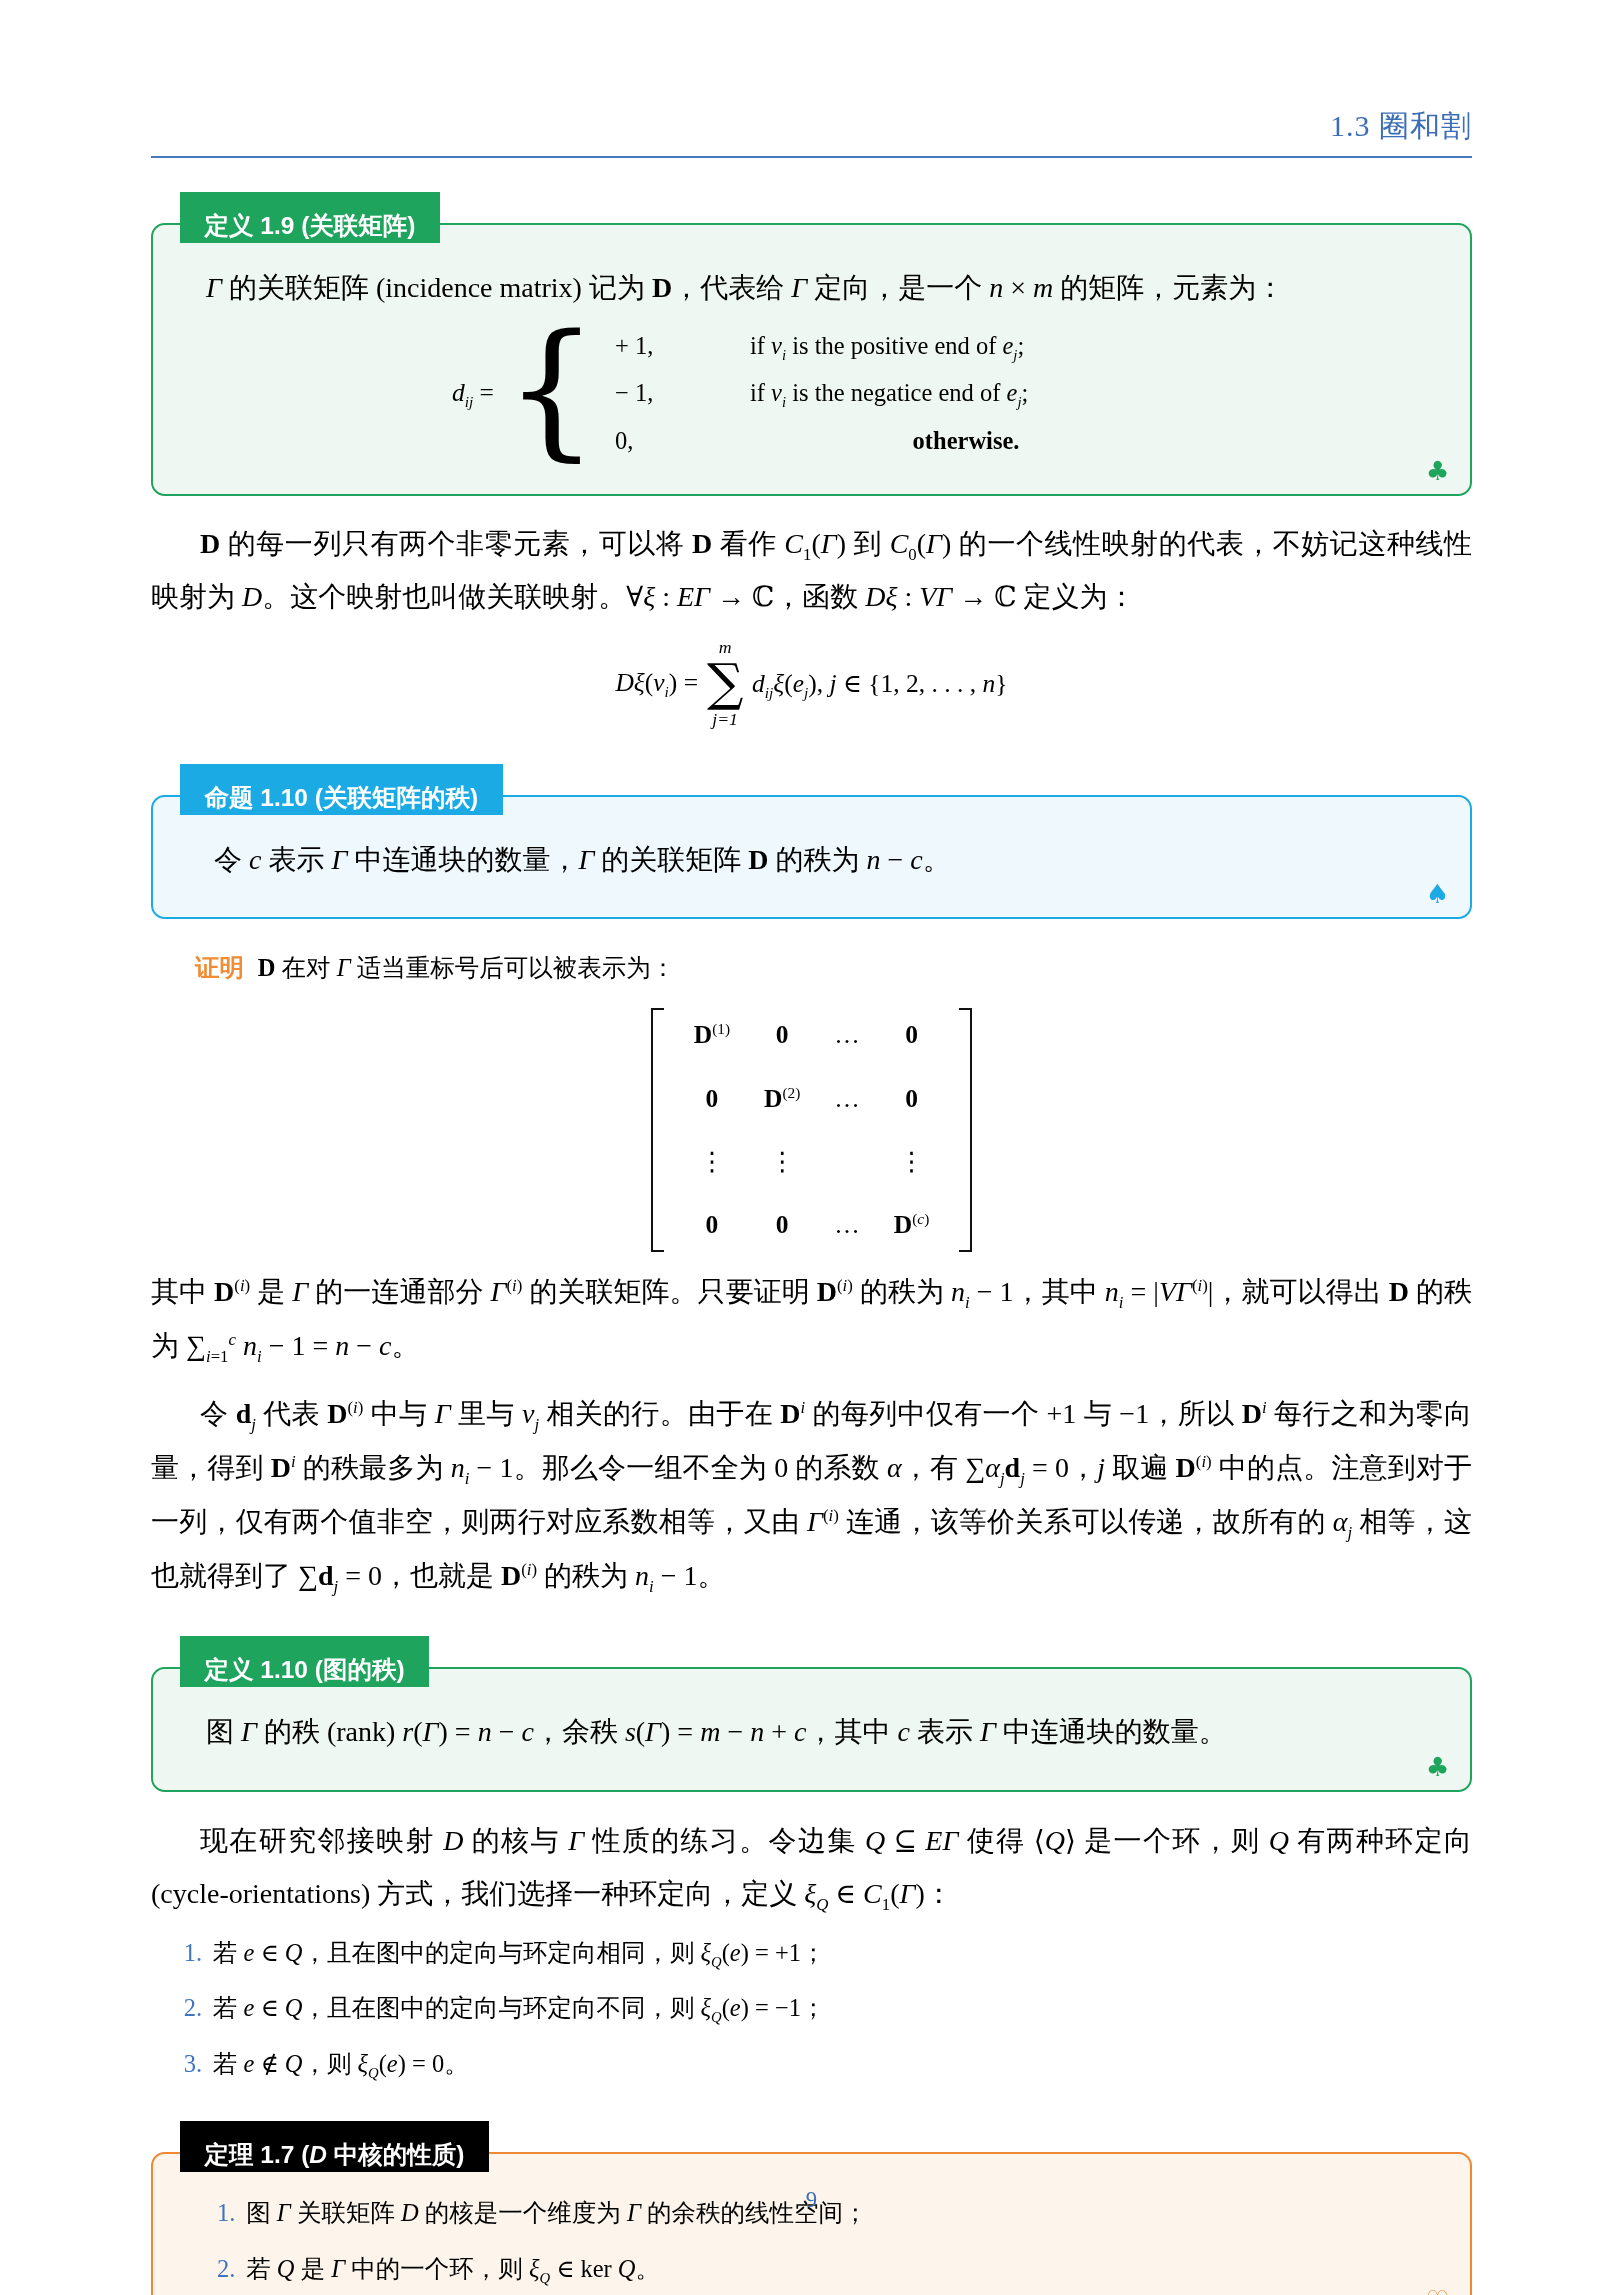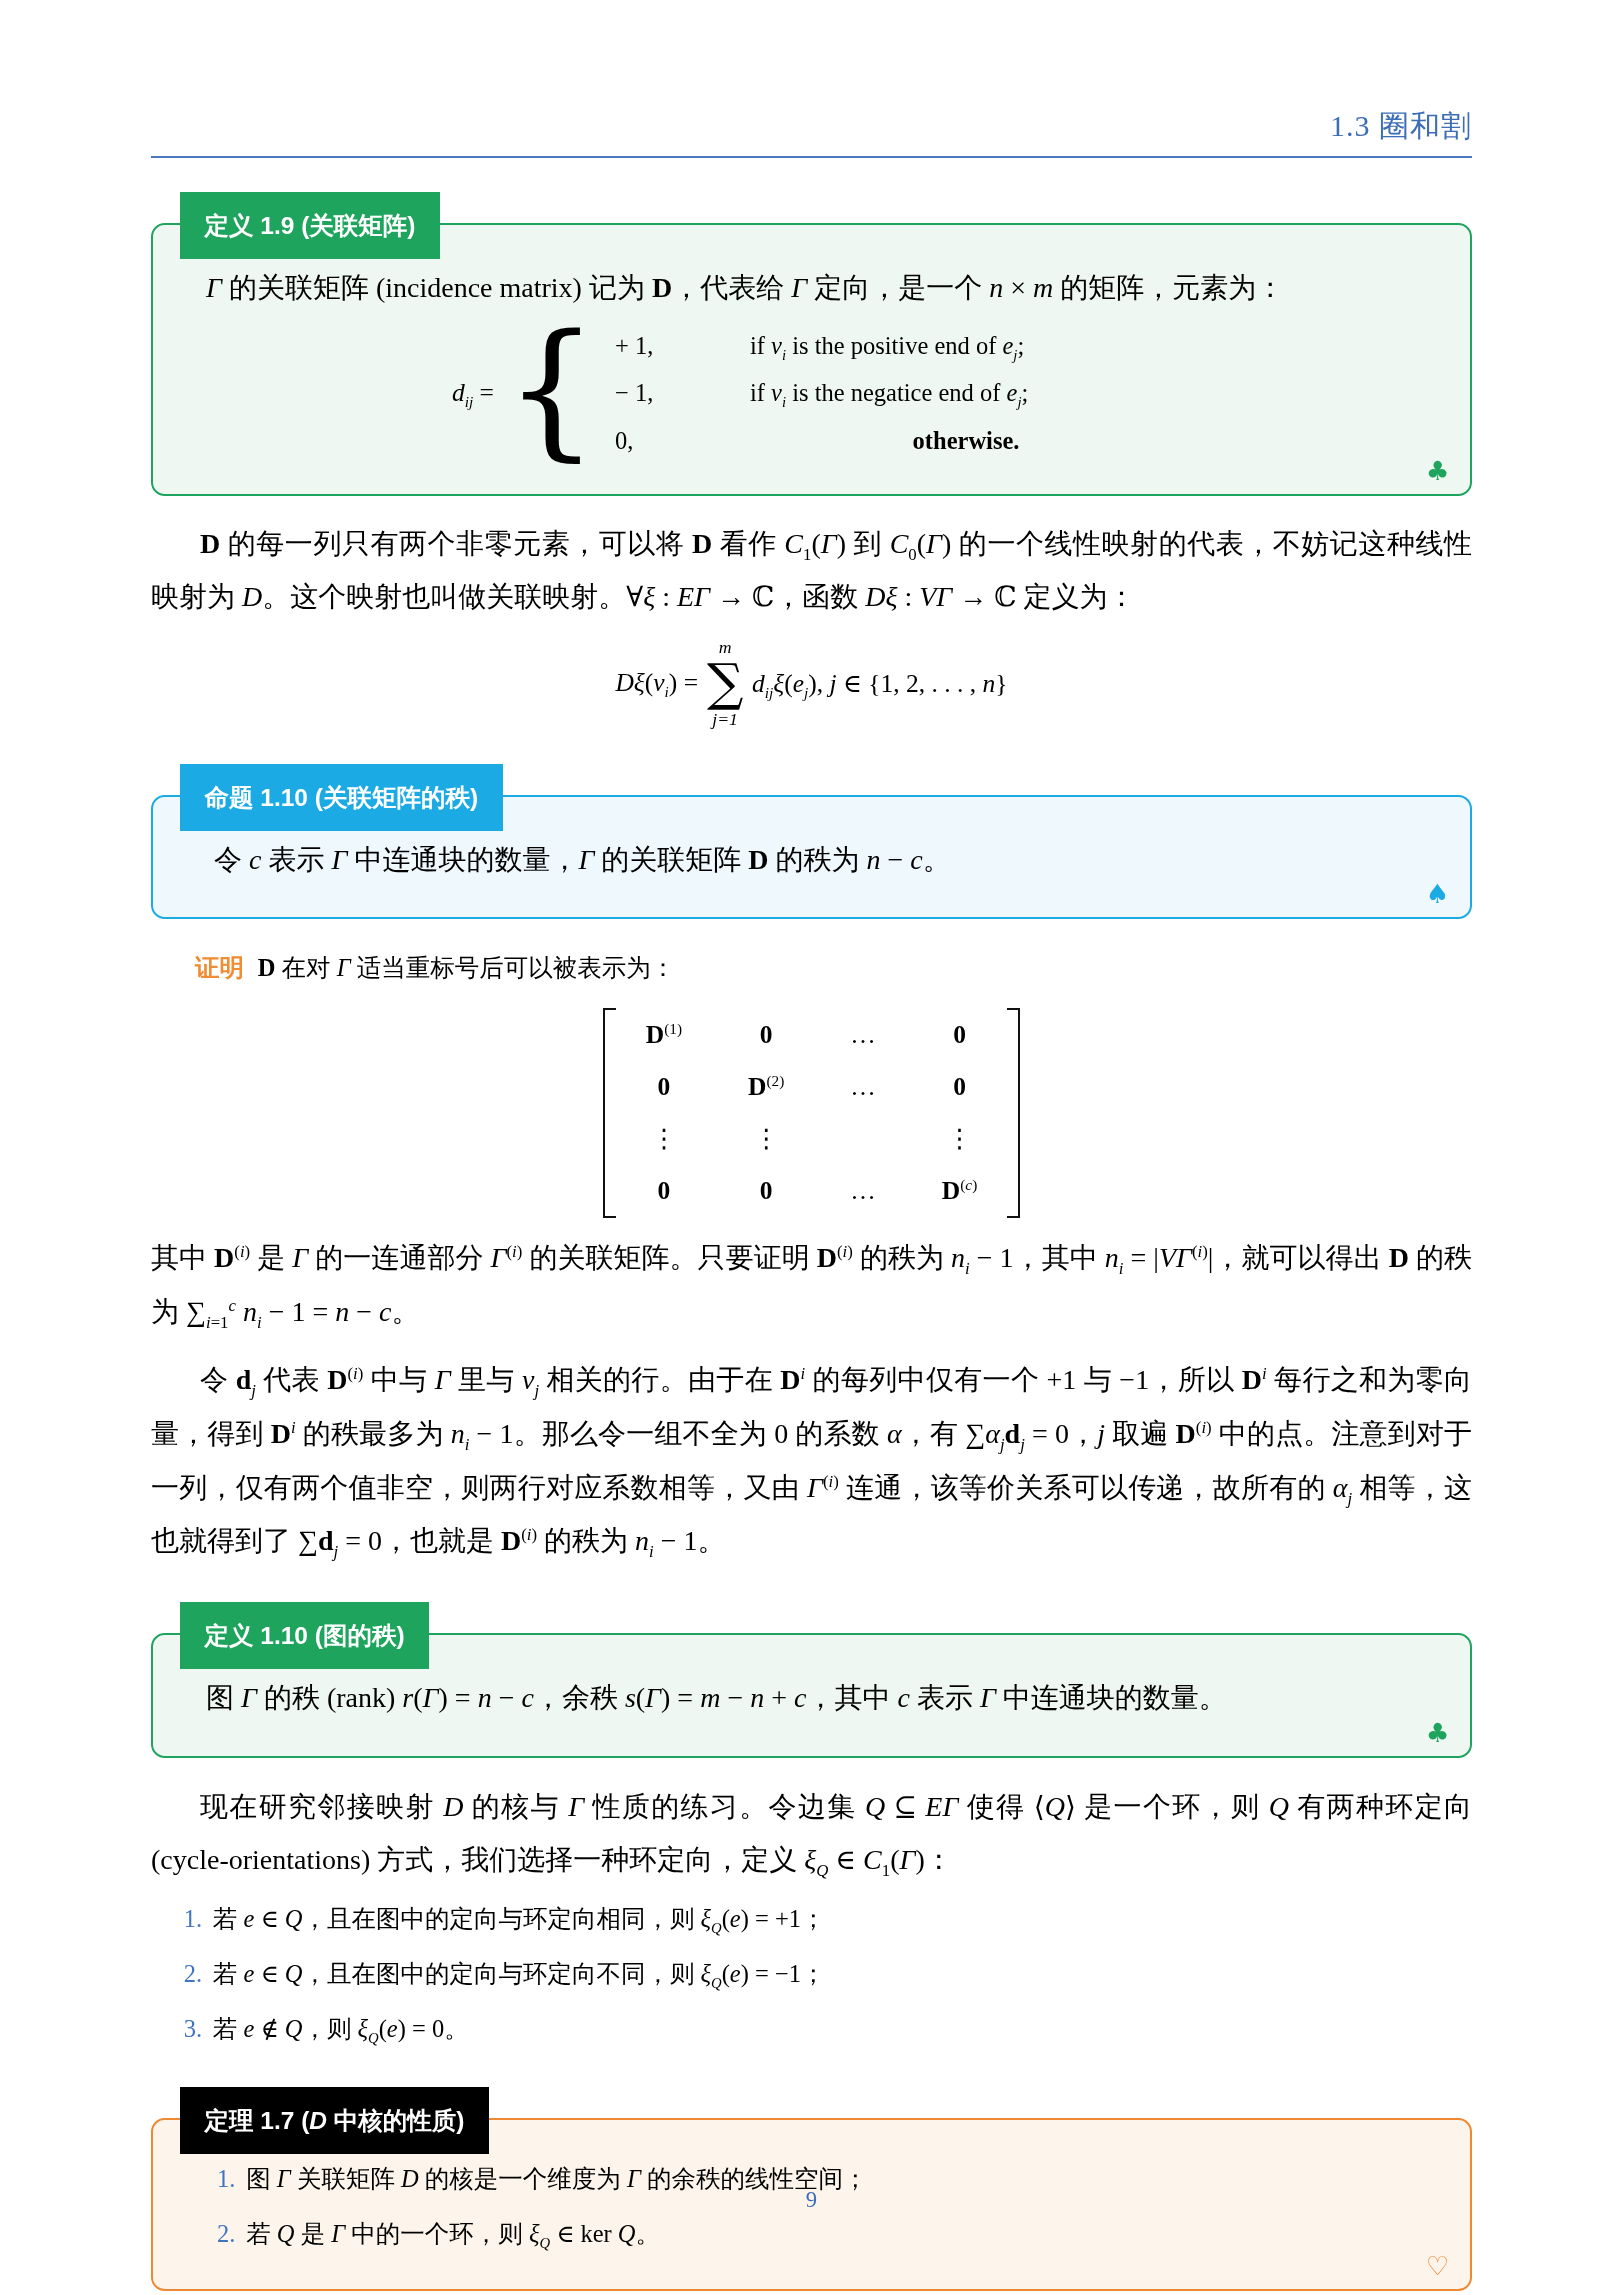--- a/index.html
+++ b/index.html
@@ -12,21 +12,21 @@
   .header{padding-top:106px;}
   .header-title{text-align:right;font-size:30px;color:#3d6eb5;letter-spacing:1px;}
   .header-rule{margin-top:8.8px;height:0;border:none;border-top:2.9px solid #4a78be;}
 
   
   .tbox{position:relative;border-radius:13.7px;margin-top:65px;
         padding:36px 42px 31px 53px;font-size:24.5px;line-height:1.9;}
   .tbox.green {--c:#1ea45c;--bg:#eff7f2;border:2.5px solid #1ea45c;background:#eff7f2;}
   .tbox.blue  {--c:#1caae4;--bg:#eff8fd;border:2.5px solid #1caae4;background:#eff8fd;}
   .tbox.orange{--c:#ee8833;--bg:#fdf5eb;border:2.5px solid #ee8833;background:#fdf5eb;}
-  .tbox-tab{position:absolute;top:-33px;left:27px;height:67px;line-height:67px;
+  .tbox-tab{position:absolute;top:-33px;left:27px;height:51px;line-height:67px;
             padding:0 24.5px;color:#fff;font-weight:bold;font-size:24.5px;white-space:nowrap;
             font-family:"Liberation Sans","DejaVu Sans",sans-serif;}
   .tbox.green  .tbox-tab{background:#1ea45c;}
   .tbox.blue   .tbox-tab{background:#1caae4;}
   .tbox.orange .tbox-tab{background:#000000;}
   .suit{position:absolute;right:20.6px;bottom:9.8px;font-size:26.5px;line-height:1;
         font-family:"DejaVu Sans",sans-serif;}
   .tbox.green  .suit{color:#1ea45c;}
   .tbox.blue   .suit{color:#1caae4;}
   .tbox.orange .suit{color:#ee8833;}
@@ -58,21 +58,21 @@
   .bigop{display:inline-flex;flex-direction:column;align-items:center;margin:0 8.8px;}
   .bigop .lim{font-size:17.7px;line-height:1.15;font-style:italic;}
   .bigop .sigma{font-size:51px;line-height:1.02;font-family:"DejaVu Serif","DejaVu Sans",serif;}
 
   
   .matrix-wrap{display:flex;justify-content:center;align-items:stretch;margin:16.7px 0 6.9px 0;}
   .mbracket{width:11.8px;}
   .mb-left {border-left:2.9px solid #111;border-top:2.9px solid #111;border-bottom:2.9px solid #111;}
   .mb-right{border-right:2.9px solid #111;border-top:2.9px solid #111;border-bottom:2.9px solid #111;}
   .matrix-grid{display:grid;grid-template-columns:repeat(4,auto);column-gap:66px;row-gap:22.6px;
-               padding:12.8px 29.4px;font-size:25.5px;align-items:center;justify-items:center;line-height:1.15;}
+               padding:12.8px 29.4px;font-size:25.5px;align-items:center;justify-items:center;line-height:1.15;gap:34px;}
 
   
   .nlist{margin-top:4.9px;}
   .nitem{display:flex;margin-top:8.8px;font-size:24.5px;line-height:1.9;}
   .nitem .num{flex:0 0 auto;color:#3f74c1;margin-left:25.5px;margin-right:10.8px;min-width:25.5px;text-align:right;}
   .nitem .ntext{flex:1;text-align:justify;}
   .tbox .nitem .num{margin-left:3.9px;}
 
   
   .page-num{position:absolute;left:0;right:0;bottom:82px;text-align:center;

